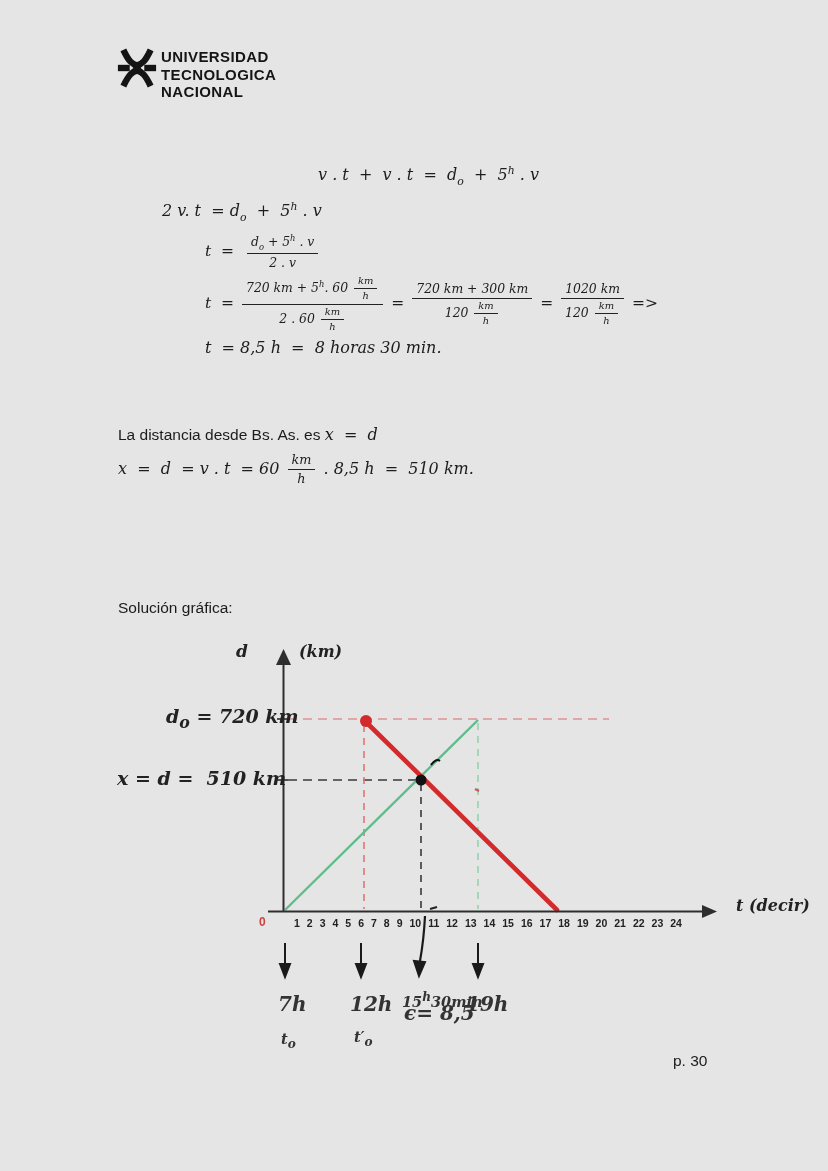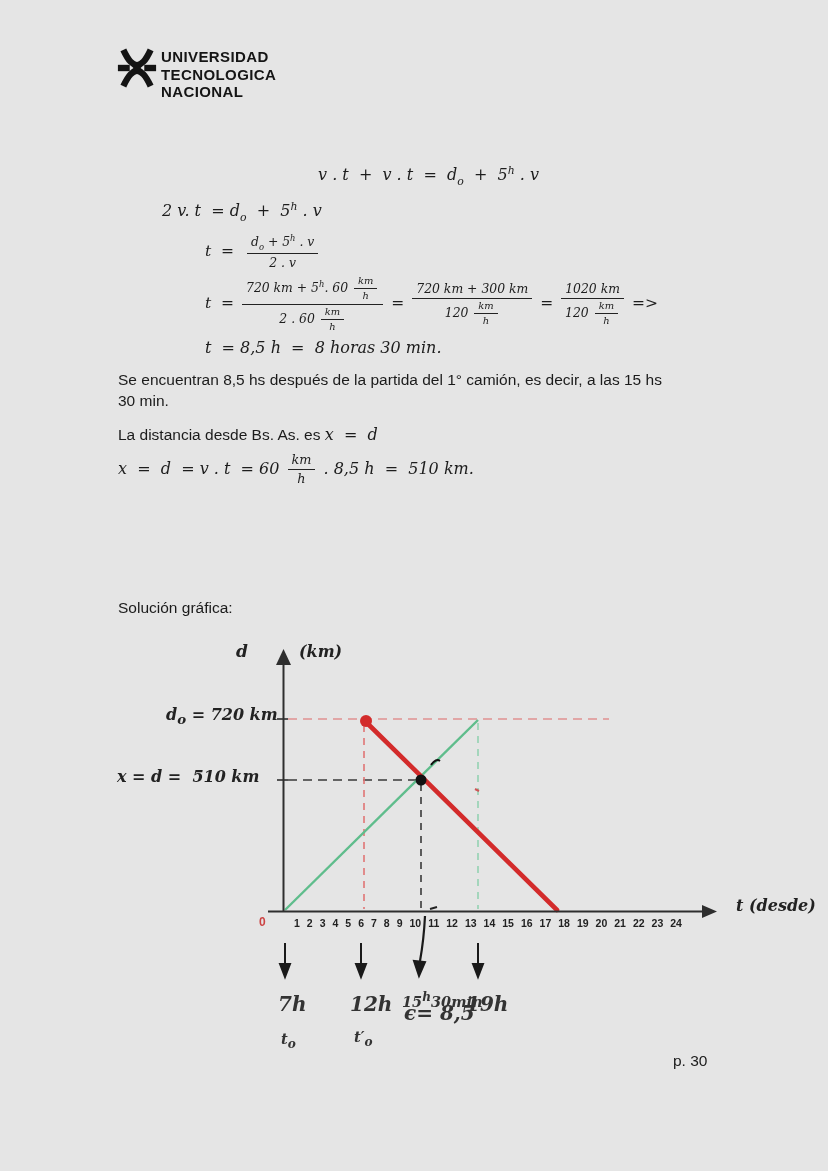--- a/index.html
+++ b/index.html
@@ -16,21 +16,21 @@
         margin:0 3px;font-size:0.8em;line-height:1.25;}
   .frac>.num{border-bottom:1.2px solid #222;padding:0 4px 1px;white-space:pre;text-align:center;}
   .frac>.den{padding:1px 4px 0;white-space:pre;text-align:center;}
   .frac .frac{font-size:0.8em;margin:0 2px;}
   
   .body-text{position:absolute;font-size:15.5px;line-height:21px;color:#1b1b1b;}
   .inline-math{font-family:"DejaVu Serif","Liberation Serif",serif;font-style:italic;white-space:pre;}
   
   .gtxt{position:absolute;font-family:"DejaVu Serif","Liberation Serif",serif;font-style:italic;
         color:#222;white-space:pre;}
-  .glabel{font-size:16px;font-weight:600;}
+  .glabel{font-size:19px;font-weight:600;}
   .below1{font-size:20px;font-weight:600;color:#333;}
   .below2{font-size:14.5px;font-weight:600;color:#333;}
   #tick-row{position:absolute;left:294px;top:917px;width:388px;display:flex;
             justify-content:space-between;font-size:10.5px;font-weight:600;color:#222;}
   .tick{display:inline-block;text-align:center;}
   #tick-zero{position:absolute;left:259px;top:915px;font-size:12px;font-weight:700;color:#cc4444;}
   #graph-svg{position:absolute;left:0;top:0;pointer-events:none;}
   #page-number{position:absolute;left:673px;top:1052px;font-size:15.5px;color:#1b1b1b;}
 </style>
 </head>
@@ -56,24 +56,20 @@
     <div>TECNOLOGICA</div>
     <div>NACIONAL</div>
   </div>
 
   <div class="eq" style="left:318px;top:164px;">v . t  +  v . t  =  d<sub>o</sub>  +  5<sup>h</sup> . v</div>
   <div class="eq" style="left:162px;top:200px;">2 v. t  = d<sub>o</sub>  +  5<sup>h</sup> . v</div>
   <div class="eq" style="left:205px;top:233px;font-size:15.5px;">t  =  <span class="frac"><span class="num">d<sub>o</sub> + 5<sup>h</sup> . v</span><span class="den">2 . v</span></span></div>
   <div class="eq" style="left:205px;top:275px;font-size:15.5px;">t  = <span class="frac"><span class="num">720 km + 5<sup>h</sup>. 60 <span class="frac"><span class="num">km</span><span class="den">h</span></span></span><span class="den">2 . 60 <span class="frac"><span class="num">km</span><span class="den">h</span></span></span></span> = <span class="frac"><span class="num">720 km + 300 km</span><span class="den">120 <span class="frac"><span class="num">km</span><span class="den">h</span></span></span></span> = <span class="frac"><span class="num">1020 km</span><span class="den">120 <span class="frac"><span class="num">km</span><span class="den">h</span></span></span></span> =&gt;</div>
   <div class="eq" style="left:205px;top:338px;">t  = 8,5 h  =  8 horas 30 min.</div>
 
-  <div class="body-text" style="left:118px;top:369px;width:620px;">
-    <div>Se encuentran 8,5 hs después de la partida del 1° camión, es decir, a las 15 hs</div>
-    <div>30 min.</div>
-  </div>
   <div class="body-text" style="left:118px;top:424px;">
     <span>La distancia desde Bs. As. es  </span><span class="inline-math" style="font-size:16px;">x  =  d</span>
   </div>
   <div class="eq" style="left:118px;top:452px;">x  =  d  = v . t  = 60 <span class="frac"><span class="num">km</span><span class="den">h</span></span> . 8,5 h  =  510 km.</div>
 
   <div class="body-text" style="left:118px;top:597px;">Solución gráfica:</div>
 
   <svg id="graph-svg" width="828" height="1171" viewBox="0 0 828 1171">
 
     <line x1="288" y1="719" x2="609" y2="719" stroke="#df9191" stroke-width="1.6" stroke-dasharray="9 6"></line>
@@ -107,21 +103,21 @@
         <polygon points="356,964 361,977 366,964"></polygon>
       <path d="M425,916 C424,936 422,950 420,961" fill="none" stroke-width="2.2"></path>
         <polygon points="414,961 419,976 425,962"></polygon>
       <line x1="478" y1="943" x2="478" y2="966"></line>
         <polygon points="473,964 478,977 483,964"></polygon>
     </g>
   </svg>
 
   <div class="gtxt" style="left:236px;top:641px;font-size:17px;font-weight:600;">d</div>
   <div class="gtxt" style="left:299px;top:642px;font-size:16px;font-weight:600;">(km)</div>
-  <div class="gtxt" style="left:736px;top:896px;font-size:16px;font-weight:600;">t (desde)</div>
+  <div class="gtxt" style="left:736px;top:896px;font-size:16px;font-weight:600;">t (decir)</div>
   <div class="gtxt glabel" style="left:166px;top:705px;">d<sub>o</sub> = 720 km</div>
   <div class="gtxt glabel" style="left:117px;top:767px;">x = d =  510 km</div>
 
   <div id="tick-zero">0</div>
   <div id="tick-row">
       <span class="tick">1</span>
       <span class="tick">2</span>
       <span class="tick">3</span>
       <span class="tick">4</span>
       <span class="tick">5</span>

